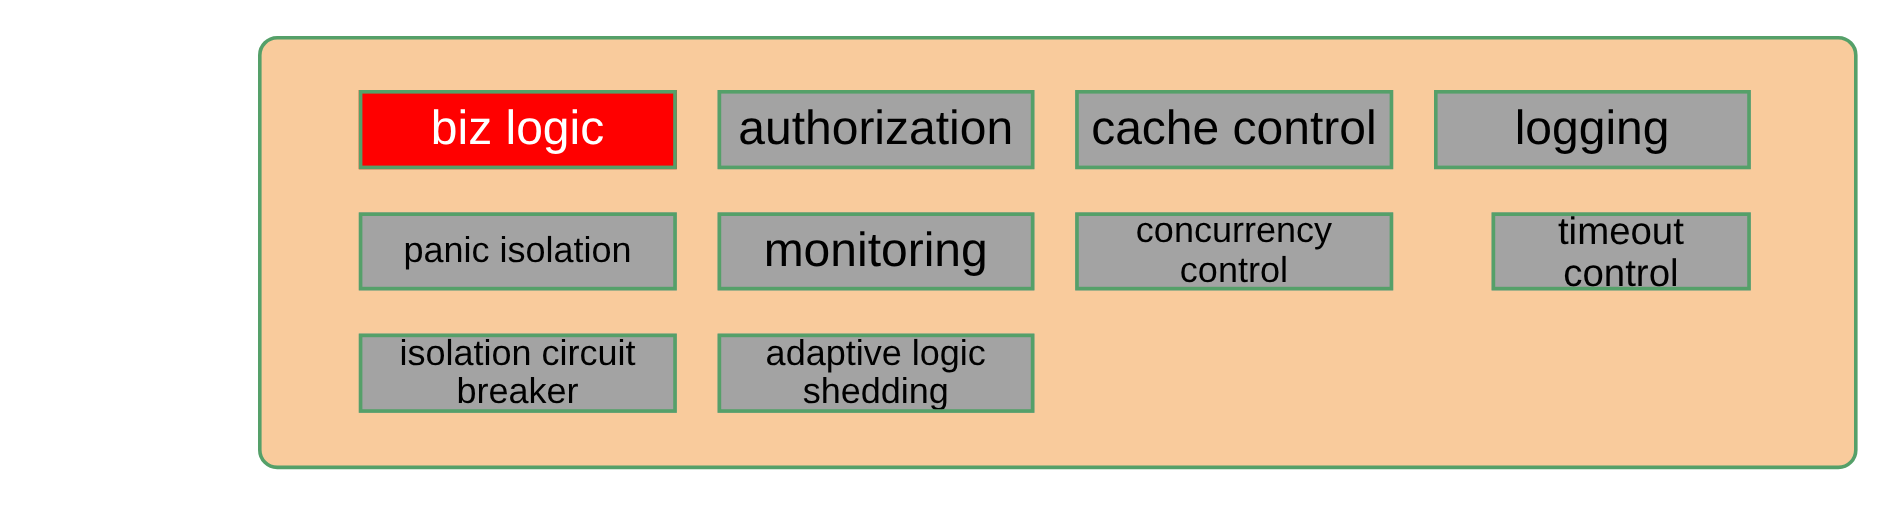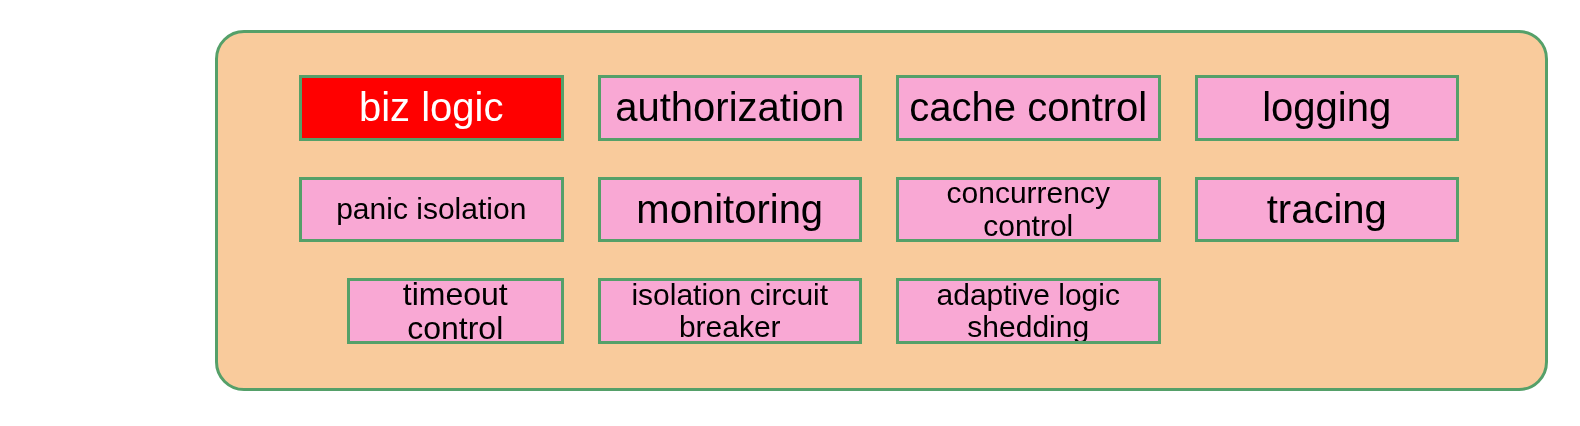--- a/index.html
+++ b/index.html
@@ -28,31 +28,31 @@
   }
   .container {
     position: absolute;
     left: 215px;
     top: 30px;
     width: 1333px;
     height: 361px;
     box-sizing: border-box;
     background: #F9CB9C;
     border: 3px solid #55A069;
-    border-radius: 29px;
+    border-radius: 16px;
     display: grid;
     grid-template-columns: repeat(4, 1fr);
     grid-template-rows: repeat(3, 1fr);
     column-gap: 34px;
     row-gap: 36px;
     padding: 42px 86px 44px 81px;
   }
   .cell {
     box-sizing: border-box;
-    background: #f9a8d4;
+    background: #a3a3a3;
     border: 3px solid #55A069;
     display: flex;
     align-items: center;
     justify-content: center;
     text-align: center;
     color: #000000;
     font-size: 40px;
     line-height: 1.08;
     padding: 0 6px;
     overflow: hidden;
@@ -93,23 +93,20 @@
     <div class="cell sm">
       <span>panic isolation</span>
     </div>
     <div class="cell">
       <span>monitoring</span>
     </div>
     <div class="cell sm">
       <span>concurrency control</span>
     </div>
 
-    <div class="cell">
-      <span>tracing</span>
-    </div>
     <div class="cell md">
       <span>timeout control</span>
     </div>
     <div class="cell sm">
       <span>isolation circuit breaker</span>
     </div>
     <div class="cell sm">
       <span>adaptive logic shedding</span>
     </div>
 

